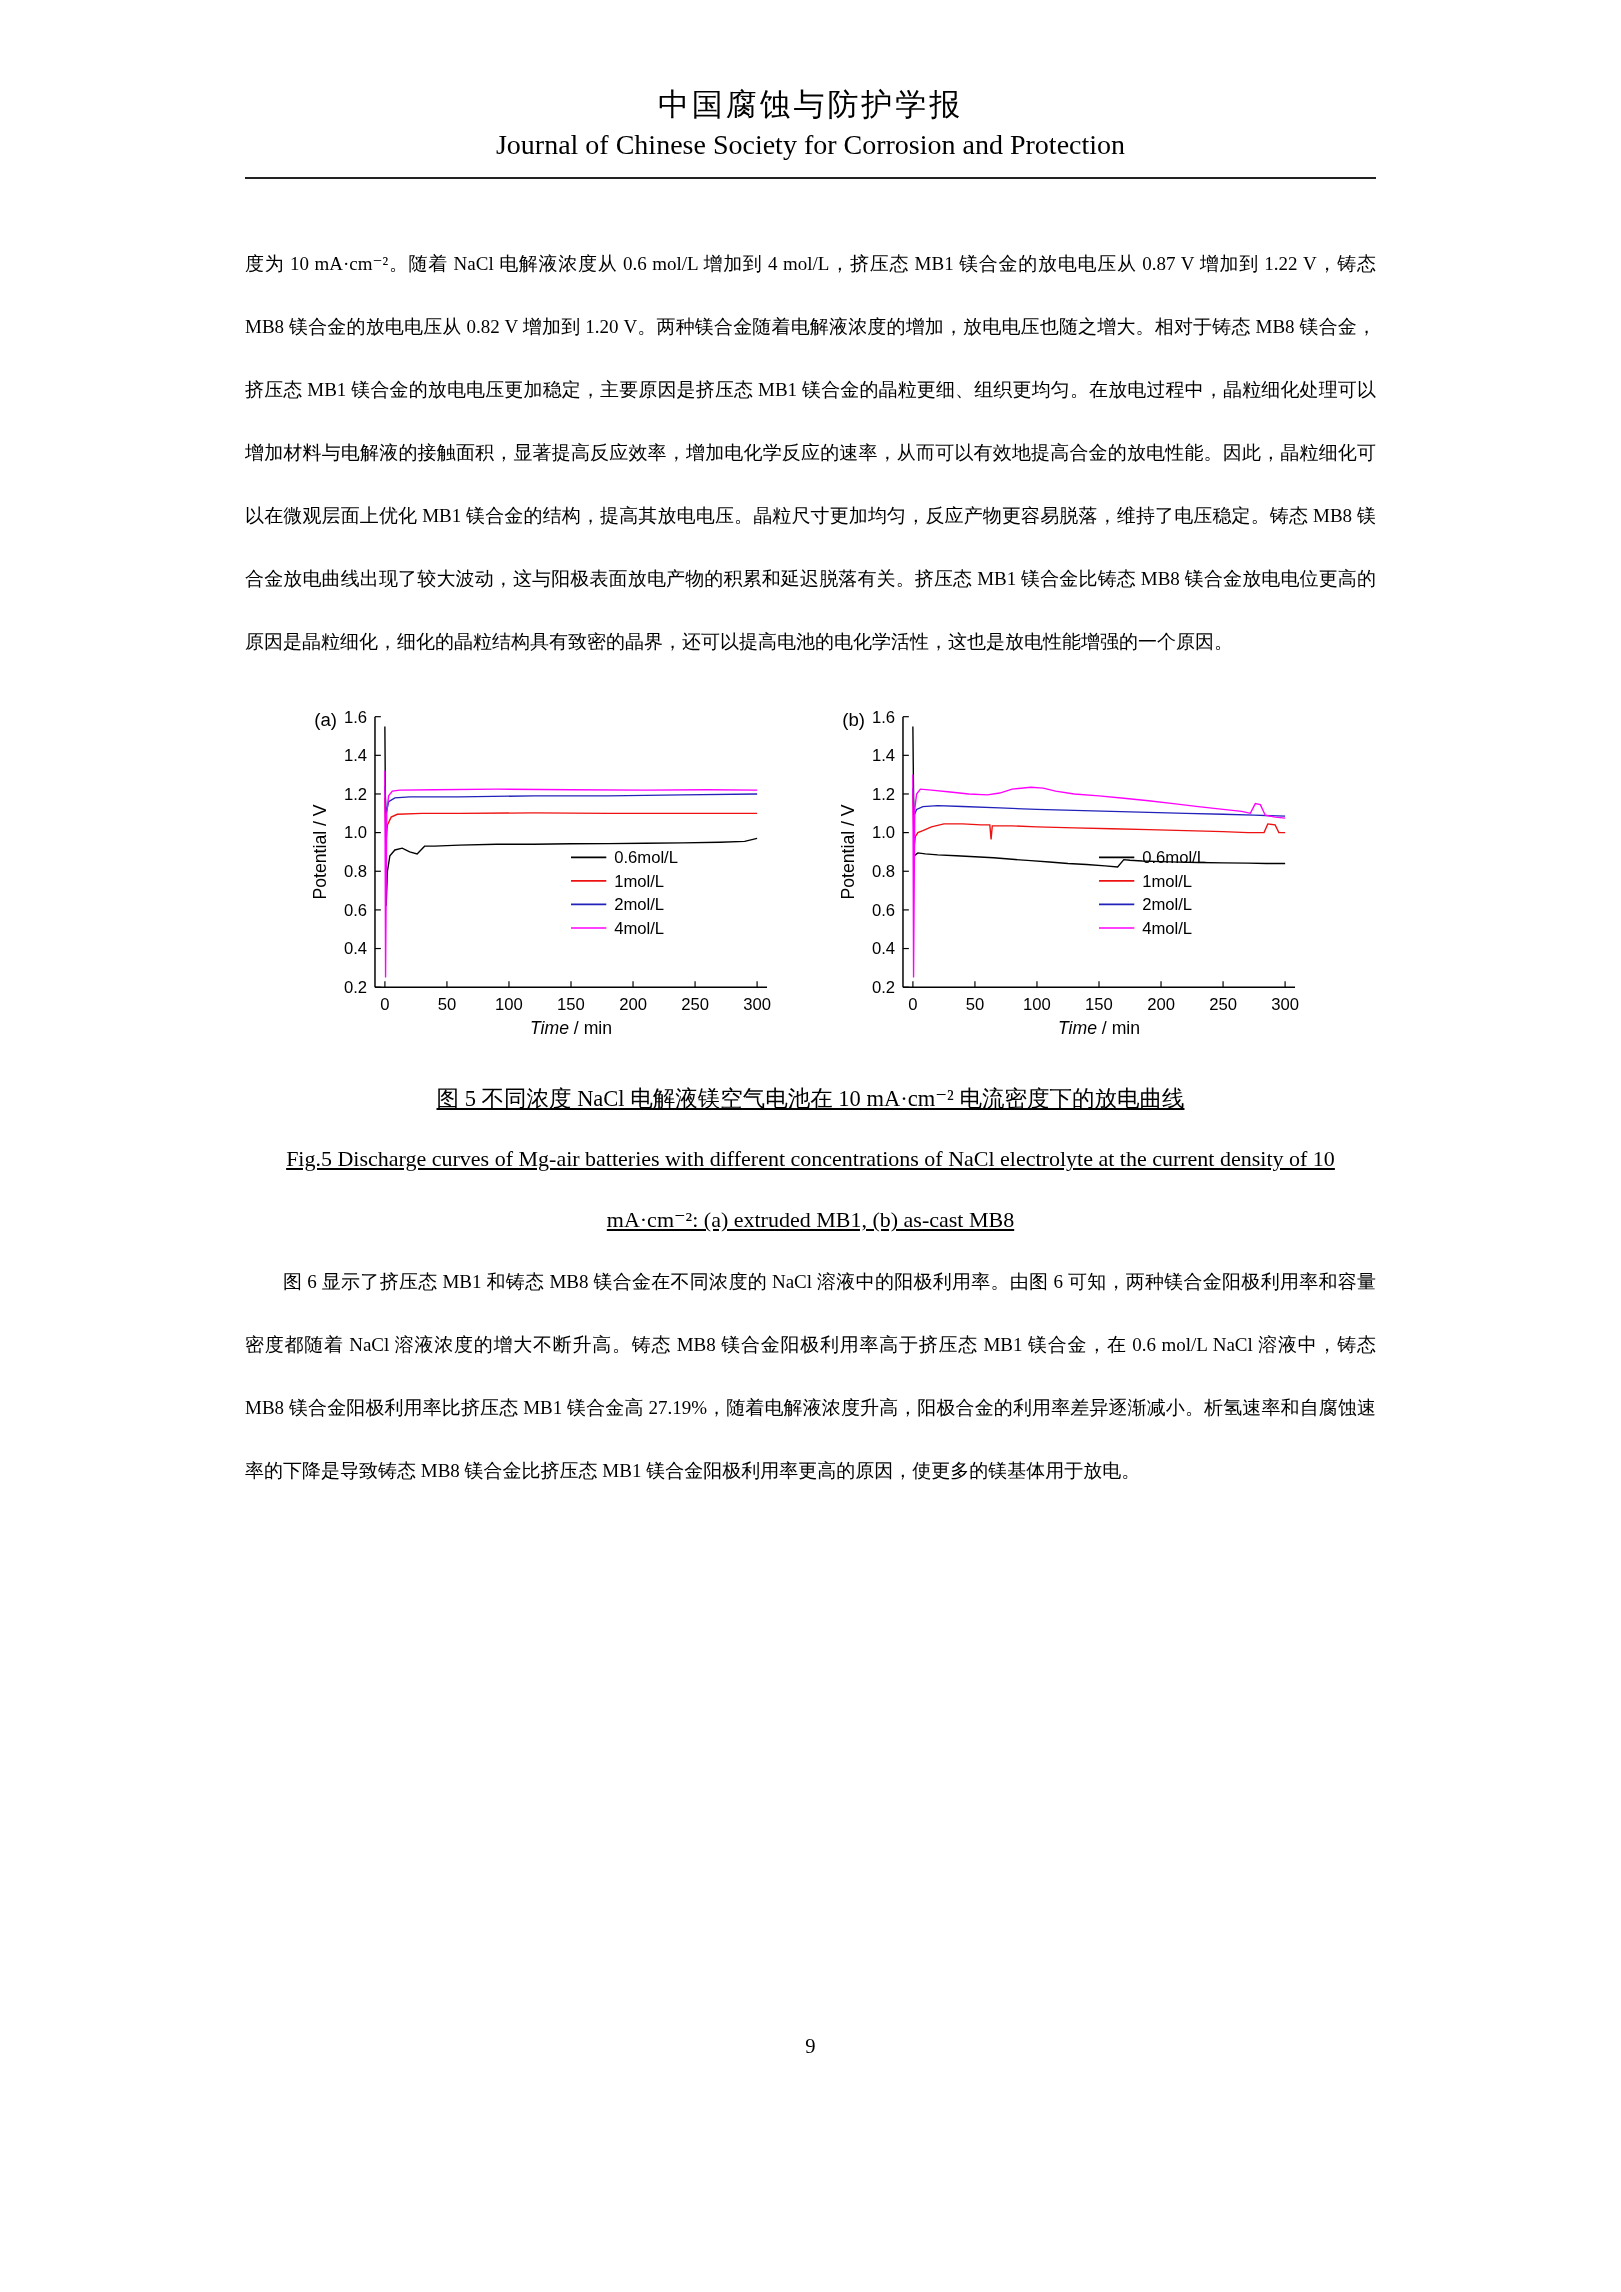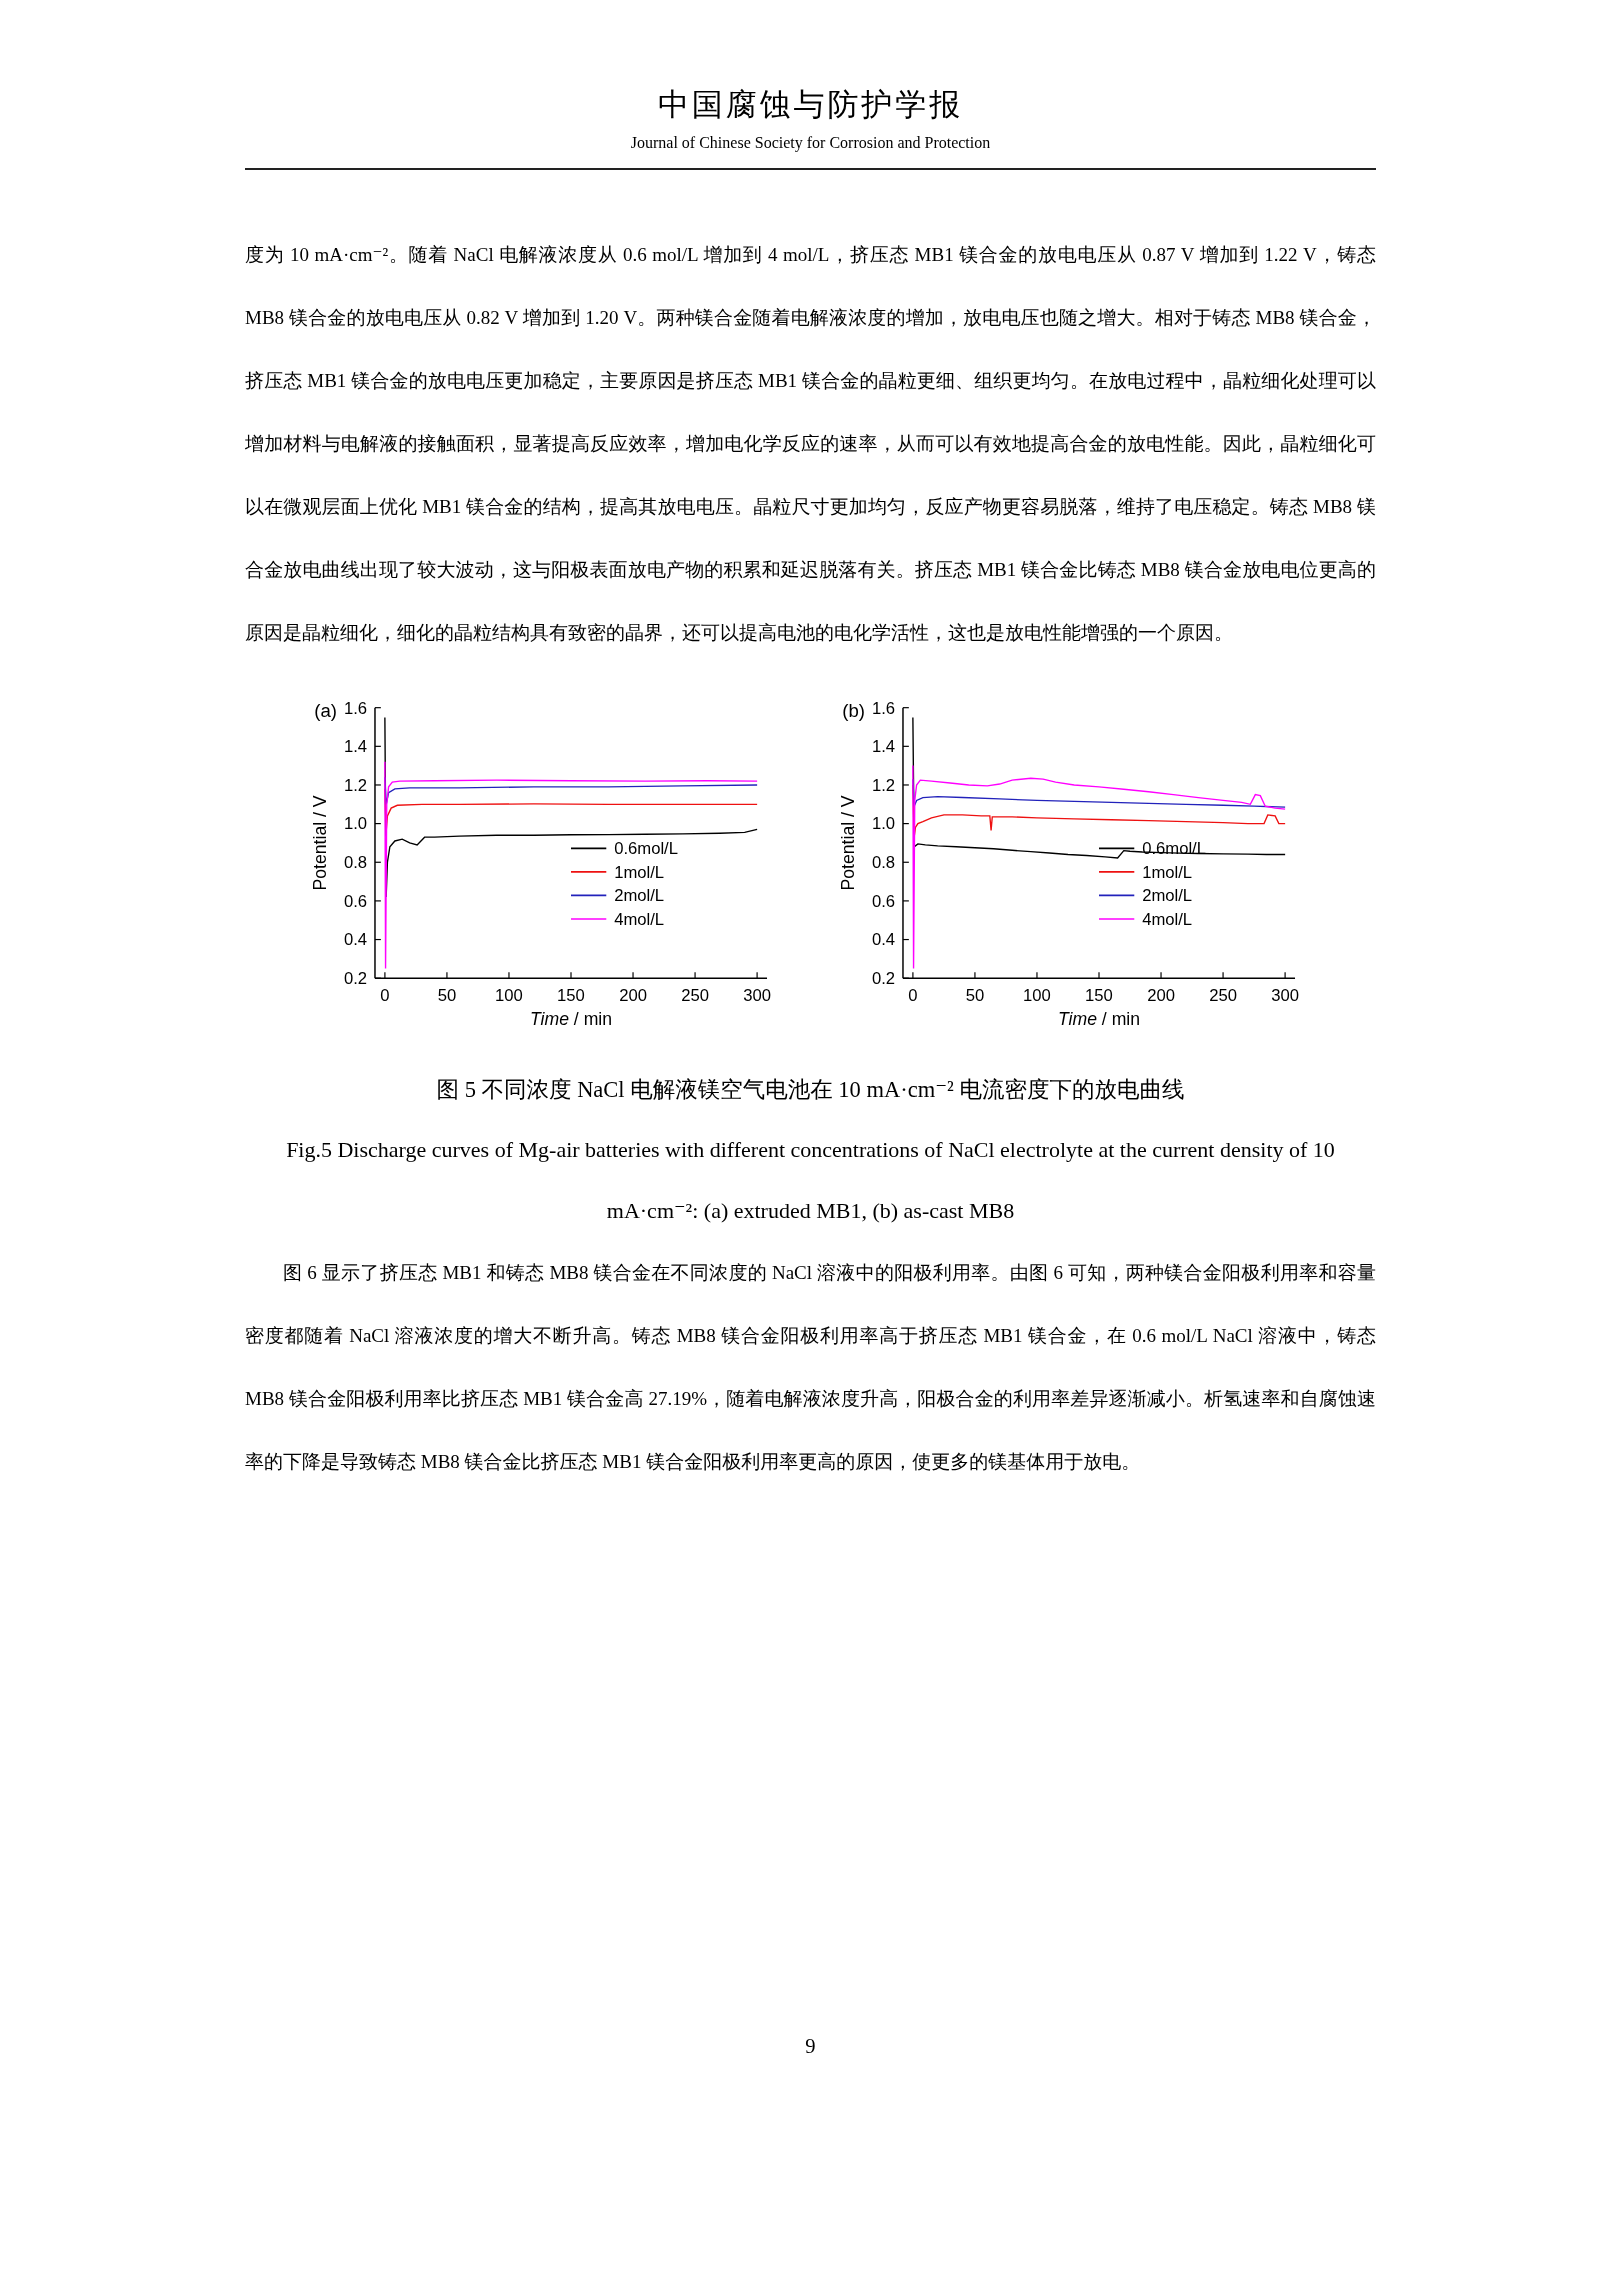--- a/index.html
+++ b/index.html
@@ -4,30 +4,30 @@
 <style>
   html,body{margin:0;padding:0;background:#9a9a9a;}
   .page{
     width:1621px;height:2293px;margin:0 auto;position:relative;
     background:#ffffff;box-sizing:border-box;
     padding:86px 245px 12px 245px;color:#000;
     font-family:"Liberation Serif","DejaVu Serif",serif;
   }
   header{text-align:center;}
   .jtitle-zh{font-size:31px;letter-spacing:2.9px;line-height:1.25;}
-  .jtitle-en{font-size:16px;margin-top:8px;line-height:1.25;text-align:center;}
+  .jtitle-en{font-size:28px;margin-top:2px;line-height:1.25;text-align:center;}
   .header-rule{border:none;border-top:2px solid #222;margin:15.7px 0 0 0;}
   main{margin-top:53px;}
   .body-par{font-size:19px;line-height:63px;text-align:justify;margin:0;}
   .indent{text-indent:2em;}
   figure{margin:0;}
   .charts-row{display:flex;justify-content:center;gap:59px;margin-top:27.4px;}
   .charts-row svg{display:block;background:#fff;}
   svg text{font-family:"Liberation Sans","DejaVu Sans",sans-serif;fill:#000;}
-  figcaption{margin:0;}
+  figcaption{margin:0;text-decoration:underline;}
   .cap-zh{font-size:22.5px;text-align:center;line-height:59px;margin-top:23.5px;}
   .cap-en{font-size:22px;text-align:center;line-height:61px;margin:0 auto;max-width:1073px;}
   .page-number{position:absolute;bottom:235px;left:0;right:0;text-align:center;font-size:20.6px;}
 </style>
 </head>
 <body>
 
 <div class="page">
 
   <header>

